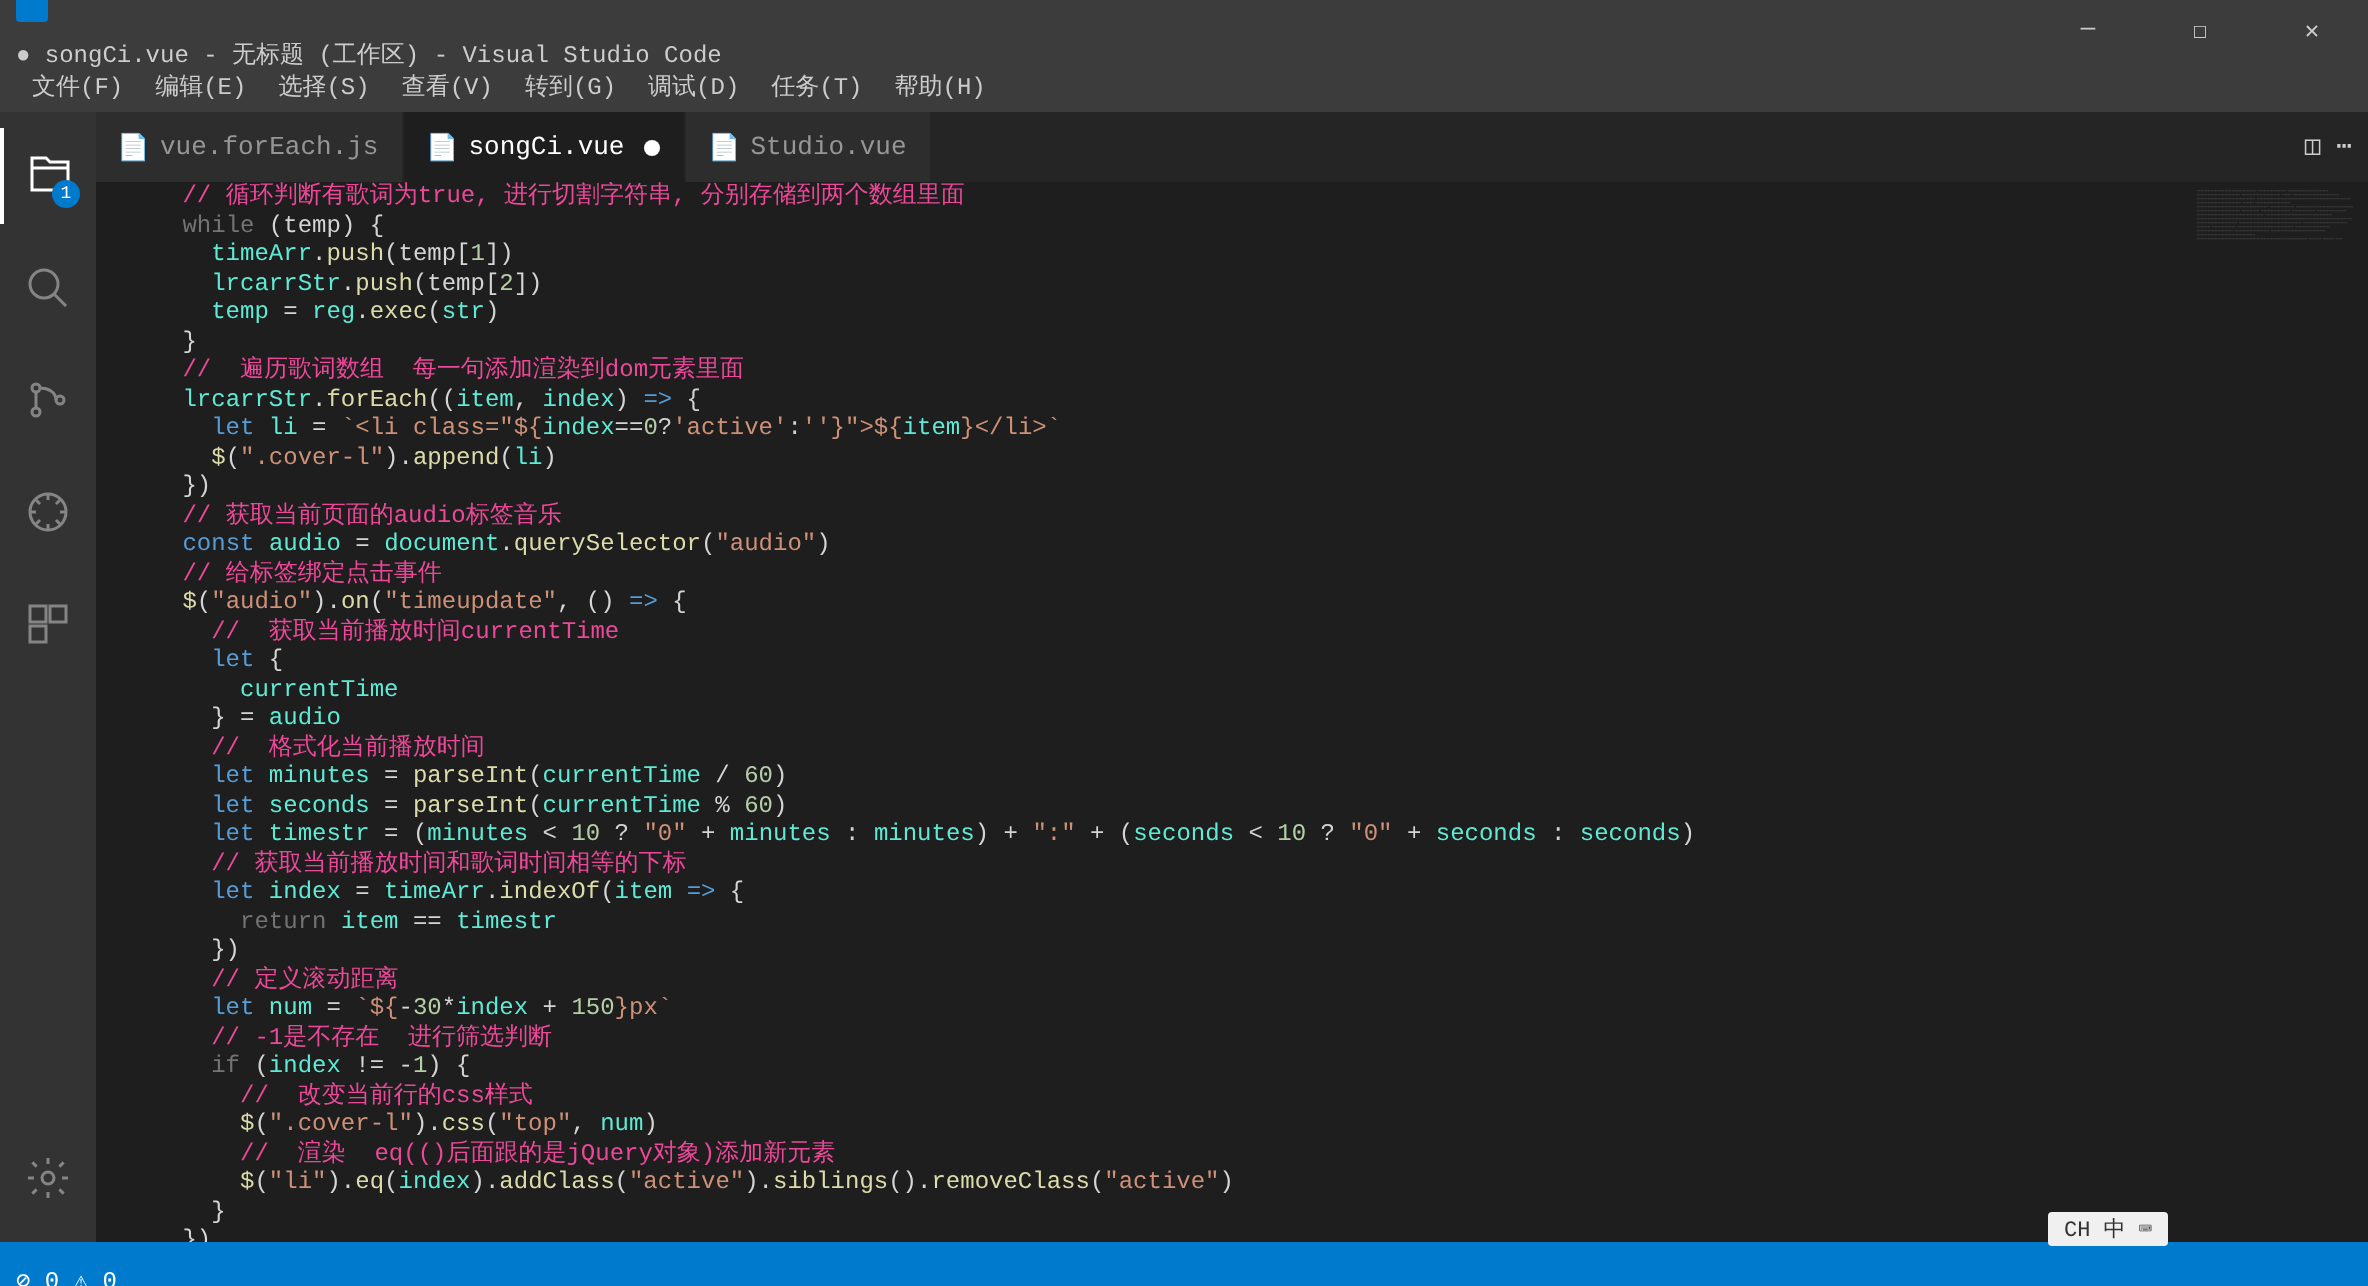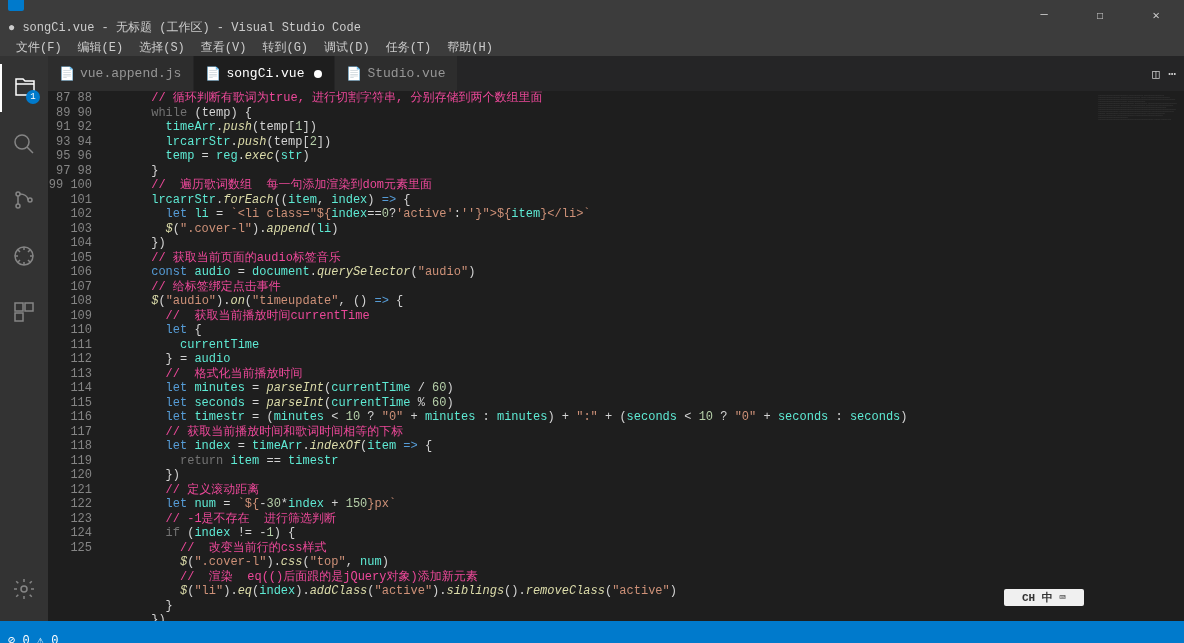--- a/index.html
+++ b/index.html
@@ -23,21 +23,21 @@
       font-size: 12px;
     }
     .title-bar-left { display: flex; gap: 8px; flex-direction: column; }
     .vscode-icon { width: 16px; height: 16px; background: #007acc; border-radius: 2px; }
     .window-controls { display: flex; gap: 16px; }
     .window-btn { width: 40px; height: 30px; display: flex; align-items: center; justify-content: center; cursor: pointer; }
     .menu-bar {
       height: 26px;
       background: #3c3c3c;
       display: flex;
-      align-items: flex-end;
+      align-items: center;
       padding: 0 8px;
       font-size: 12px;
       color: #cccccc;
     }
     .menu-item { padding: 0 8px; cursor: pointer; }
     .main-container { display: flex; height: calc(100% - 56px - 22px); }
     .activity-bar {
       width: 48px;
       background: #333333;
       display: flex;
@@ -135,32 +135,31 @@
       color: #ffffff;
     }
     .status-left, .status-right { display: flex; align-items: center; gap: 12px; margin-top: 17px; }
     .status-item { cursor: pointer; }
     .tok-c { color: #ec4899; }
     .tok-k { color: #737373; }
     .tok-kw { color: #569cd6; }
     .tok-v { color: #5eead4; }
     .tok-s { color: #ce9178; }
     .tok-n { color: #b5cea8; }
-    .tok-fn { color: #dcdcaa; font-style: italic; }
+    .tok-fn { color: #dcdcaa; }
     .tok-p { color: #d4d4d4; }
     .ime-indicator {
       position: fixed;
-      bottom: 37px;
+      bottom: 20px;
       right: 100px;
       background: #f0f0f0;
       color: #333;
-      padding: 1px 18px;
+      padding: 1px 8px;
       font-size: 11px;
       border-radius: 2px;
-      font-weight: bold;
     }
   </style>
 </head>
 <body>
 
 <div class="title-bar">
   <div class="title-bar-left">
     <div class="vscode-icon"></div>
     <span>● songCi.vue - 无标题 (工作区) - Visual Studio Code</span>
   </div>
@@ -223,77 +222,37 @@
           <circle cx="12" cy="12" r="3"></circle>
           <path d="M12 2v3M12 19v3M4.2 4.2l2.1 2.1M17.7 17.7l2.1 2.1M2 12h3M19 12h3M4.2 19.8l2.1-2.1M17.7 6.3l2.1-2.1"></path>
         </svg>
     </div>
   </div>
 
   <div class="editor-area">
     <div class="tabs-bar" id="tabs-bar">
       <div class="tab">
           <span class="tab-icon">📄</span>
-          <span>vue.append.js</span>
+          <span>vue.forEach.js</span>
         </div>
         <div class="tab active">
           <span class="tab-icon">📄</span>
           <span>songCi.vue</span>
           <span class="tab-dot"></span>
         </div>
         <div class="tab">
           <span class="tab-icon">📄</span>
           <span>Studio.vue</span>
         </div>
         <div class="tabs-right">
         <span>◫</span>
         <span>⋯</span>
       </div>
     </div>
     <div class="code-wrapper">
-      <div class="gutter" id="gutter">87
-88
-89
-90
-91
-92
-93
-94
-95
-96
-97
-98
-99
-100
-101
-102
-103
-104
-105
-106
-107
-108
-109
-110
-111
-112
-113
-114
-115
-116
-117
-118
-119
-120
-121
-122
-123
-124
-125
-</div>
       <div class="code-content" id="code"><div>      <span class="tok-c">// 循环判断有歌词为true, 进行切割字符串, 分别存储到两个数组里面</span></div><div>      <span class="tok-k">while</span><span class="tok-p"> (temp) {</span></div><div>        <span class="tok-v">timeArr</span><span class="tok-p">.</span><span class="tok-fn">push</span><span class="tok-p">(temp[</span><span class="tok-n">1</span><span class="tok-p">])</span></div><div>        <span class="tok-v">lrcarrStr</span><span class="tok-p">.</span><span class="tok-fn">push</span><span class="tok-p">(temp[</span><span class="tok-n">2</span><span class="tok-p">])</span></div><div>        <span class="tok-v">temp</span><span class="tok-p"> = </span><span class="tok-v">reg</span><span class="tok-p">.</span><span class="tok-fn">exec</span><span class="tok-p">(</span><span class="tok-v">str</span><span class="tok-p">)</span></div><div>      <span class="tok-p">}</span></div><div>      <span class="tok-c">//  遍历歌词数组  每一句添加渲染到dom元素里面</span></div><div>      <span class="tok-v">lrcarrStr</span><span class="tok-p">.</span><span class="tok-fn">forEach</span><span class="tok-p">((</span><span class="tok-v">item</span><span class="tok-p">, </span><span class="tok-v">index</span><span class="tok-p">) </span><span class="tok-kw">=&gt;</span><span class="tok-p"> {</span></div><div>        <span class="tok-kw">let</span><span class="tok-p"> </span><span class="tok-v">li</span><span class="tok-p"> = </span><span class="tok-s">`&lt;li class="${</span><span class="tok-v">index</span><span class="tok-p">==</span><span class="tok-n">0</span><span class="tok-p">?</span><span class="tok-s">'active'</span><span class="tok-p">:</span><span class="tok-s">''}"&gt;${</span><span class="tok-v">item</span><span class="tok-s">}&lt;/li&gt;`</span></div><div>        <span class="tok-fn">$</span><span class="tok-p">(</span><span class="tok-s">".cover-l"</span><span class="tok-p">).</span><span class="tok-fn">append</span><span class="tok-p">(</span><span class="tok-v">li</span><span class="tok-p">)</span></div><div>      <span class="tok-p">})</span></div><div>      <span class="tok-c">// 获取当前页面的audio标签音乐</span></div><div>      <span class="tok-kw">const</span><span class="tok-p"> </span><span class="tok-v">audio</span><span class="tok-p"> = </span><span class="tok-v">document</span><span class="tok-p">.</span><span class="tok-fn">querySelector</span><span class="tok-p">(</span><span class="tok-s">"audio"</span><span class="tok-p">)</span></div><div>      <span class="tok-c">// 给标签绑定点击事件</span></div><div>      <span class="tok-fn">$</span><span class="tok-p">(</span><span class="tok-s">"audio"</span><span class="tok-p">).</span><span class="tok-fn">on</span><span class="tok-p">(</span><span class="tok-s">"timeupdate"</span><span class="tok-p">, () </span><span class="tok-kw">=&gt;</span><span class="tok-p"> {</span></div><div>        <span class="tok-c">//  获取当前播放时间currentTime</span></div><div>        <span class="tok-kw">let</span><span class="tok-p"> {</span></div><div>          <span class="tok-v">currentTime</span></div><div>        <span class="tok-p">} = </span><span class="tok-v">audio</span></div><div>        <span class="tok-c">//  格式化当前播放时间</span></div><div>        <span class="tok-kw">let</span><span class="tok-p"> </span><span class="tok-v">minutes</span><span class="tok-p"> = </span><span class="tok-fn">parseInt</span><span class="tok-p">(</span><span class="tok-v">currentTime</span><span class="tok-p"> / </span><span class="tok-n">60</span><span class="tok-p">)</span></div><div>        <span class="tok-kw">let</span><span class="tok-p"> </span><span class="tok-v">seconds</span><span class="tok-p"> = </span><span class="tok-fn">parseInt</span><span class="tok-p">(</span><span class="tok-v">currentTime</span><span class="tok-p"> % </span><span class="tok-n">60</span><span class="tok-p">)</span></div><div>        <span class="tok-kw">let</span><span class="tok-p"> </span><span class="tok-v">timestr</span><span class="tok-p"> = (</span><span class="tok-v">minutes</span><span class="tok-p"> &lt; </span><span class="tok-n">10</span><span class="tok-p"> ? </span><span class="tok-s">"0"</span><span class="tok-p"> + </span><span class="tok-v">minutes</span><span class="tok-p"> : </span><span class="tok-v">minutes</span><span class="tok-p">) + </span><span class="tok-s">":"</span><span class="tok-p"> + (</span><span class="tok-v">seconds</span><span class="tok-p"> &lt; </span><span class="tok-n">10</span><span class="tok-p"> ? </span><span class="tok-s">"0"</span><span class="tok-p"> + </span><span class="tok-v">seconds</span><span class="tok-p"> : </span><span class="tok-v">seconds</span><span class="tok-p">)</span></div><div>        <span class="tok-c">// 获取当前播放时间和歌词时间相等的下标</span></div><div>        <span class="tok-kw">let</span><span class="tok-p"> </span><span class="tok-v">index</span><span class="tok-p"> = </span><span class="tok-v">timeArr</span><span class="tok-p">.</span><span class="tok-fn">indexOf</span><span class="tok-p">(</span><span class="tok-v">item</span><span class="tok-p"> </span><span class="tok-kw">=&gt;</span><span class="tok-p"> {</span></div><div>          <span class="tok-k">return</span><span class="tok-p"> </span><span class="tok-v">item</span><span class="tok-p"> == </span><span class="tok-v">timestr</span></div><div>        <span class="tok-p">})</span></div><div>        <span class="tok-c">// 定义滚动距离</span></div><div>        <span class="tok-kw">let</span><span class="tok-p"> </span><span class="tok-v">num</span><span class="tok-p"> = </span><span class="tok-s">`${</span><span class="tok-p">-</span><span class="tok-n">30</span><span class="tok-p">*</span><span class="tok-v">index</span><span class="tok-p"> + </span><span class="tok-n">150</span><span class="tok-s">}px`</span></div><div>        <span class="tok-c">// -1是不存在  进行筛选判断</span></div><div>        <span class="tok-k">if</span><span class="tok-p"> (</span><span class="tok-v">index</span><span class="tok-p"> != -</span><span class="tok-n">1</span><span class="tok-p">) {</span></div><div>          <span class="tok-c">//  改变当前行的css样式</span></div><div>          <span class="tok-fn">$</span><span class="tok-p">(</span><span class="tok-s">".cover-l"</span><span class="tok-p">).</span><span class="tok-fn">css</span><span class="tok-p">(</span><span class="tok-s">"top"</span><span class="tok-p">, </span><span class="tok-v">num</span><span class="tok-p">)</span></div><div>          <span class="tok-c">//  渲染  eq(()后面跟的是jQuery对象)添加新元素</span></div><div>          <span class="tok-fn">$</span><span class="tok-p">(</span><span class="tok-s">"li"</span><span class="tok-p">).</span><span class="tok-fn">eq</span><span class="tok-p">(</span><span class="tok-v">index</span><span class="tok-p">).</span><span class="tok-fn">addClass</span><span class="tok-p">(</span><span class="tok-s">"active"</span><span class="tok-p">).</span><span class="tok-fn">siblings</span><span class="tok-p">().</span><span class="tok-fn">removeClass</span><span class="tok-p">(</span><span class="tok-s">"active"</span><span class="tok-p">)</span></div><div>        <span class="tok-p">}</span></div><div>      <span class="tok-p">})</span></div></div>
       <div class="minimap" id="minimap">▪▪▪▪▪▪▪▪▪▪▪▪▪▪▪▪▪▪▪▪▪▪▪▪▪▪▪▪▪▪▪▪▪▪▪▪▪▪▪▪▪▪▪
 ▪▪▪▪▪▪▪▪▪▪▪▪▪▪▪▪▪▪▪▪
 ▪▪▪▪▪▪▪▪▪▪▪▪▪▪▪▪▪▪▪▪▪▪▪▪▪▪▪▪▪
 ▪▪▪▪▪▪▪▪▪▪▪▪▪▪▪▪▪▪▪▪▪▪▪▪▪▪▪▪▪▪▪
 ▪▪▪▪▪▪▪▪▪▪▪▪▪▪▪▪▪▪▪▪▪▪▪▪▪▪▪▪
 ▪▪▪▪▪▪▪
 ▪▪▪▪▪▪▪▪▪▪▪▪▪▪▪▪▪▪▪▪▪▪▪▪▪▪▪▪▪▪▪▪▪
 ▪▪▪▪▪▪▪▪▪▪▪▪▪▪▪▪▪▪▪▪▪▪▪▪▪▪▪▪▪▪▪▪▪▪▪▪▪▪▪▪▪▪
 ▪▪▪▪▪▪▪▪▪▪▪▪▪▪▪▪▪▪▪▪▪▪▪▪▪▪▪▪▪▪▪▪▪▪▪▪▪▪▪▪▪▪▪▪▪▪▪▪▪▪▪▪▪▪▪▪▪▪▪▪▪▪▪▪▪▪▪

